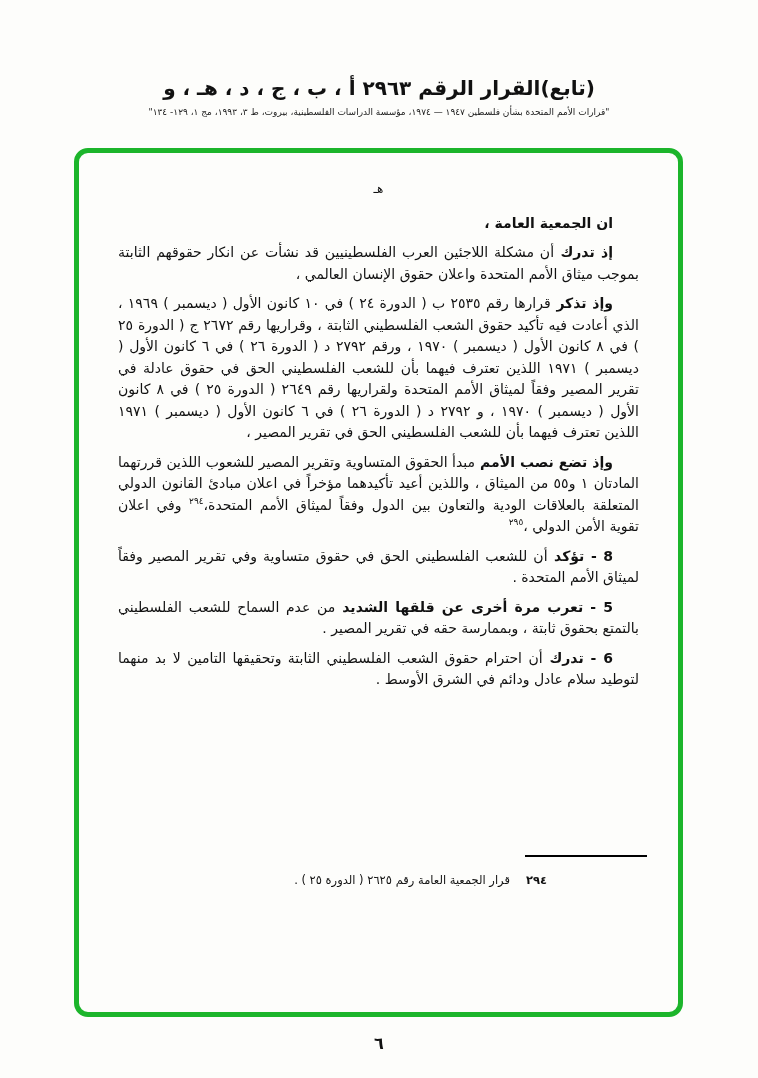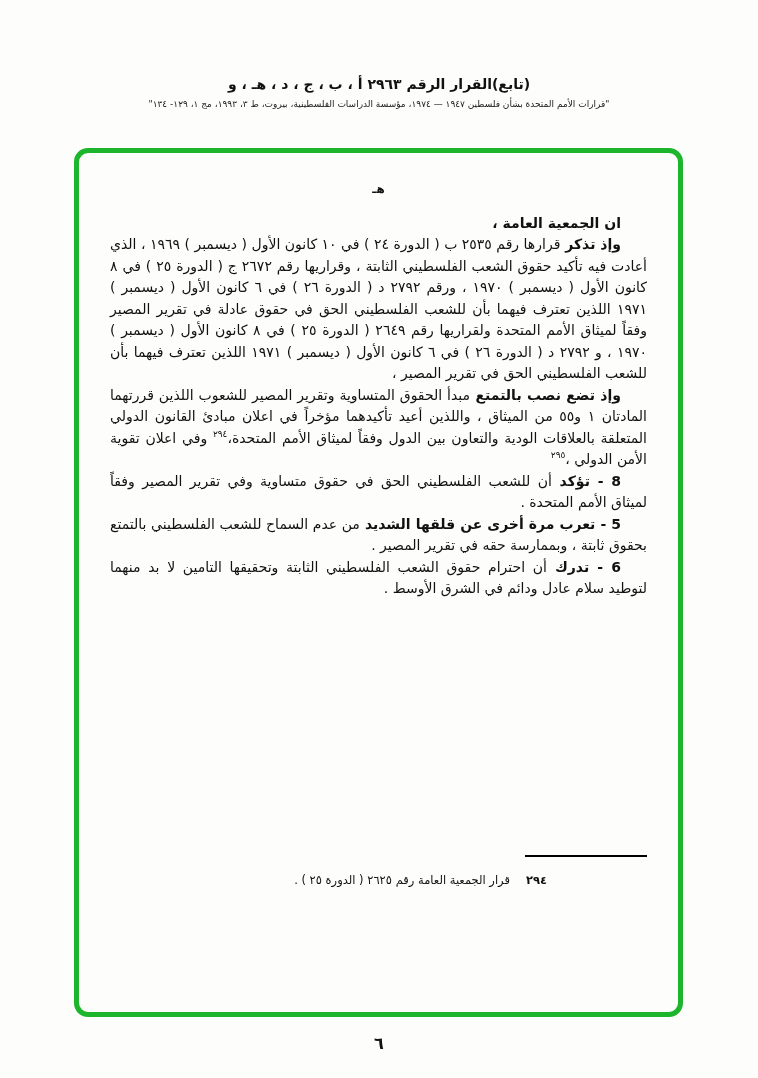--- a/index.html
+++ b/index.html
@@ -9,36 +9,36 @@
     background: #fdfdfb;
     position: relative;
     font-family: "DejaVu Sans", "Liberation Serif", sans-serif;
     color: #111;
     overflow: hidden;
   }
   .header {
     position: absolute; top: 76px; left: 0; width: 100%;
     text-align: center; direction: rtl;
   }
-  .header .line1 { font-size: 14px; font-weight: bold; letter-spacing: .5px; }
+  .header .line1 { font-size: 20px; font-weight: bold; letter-spacing: .5px; }
   .header .line2 { font-size: 9px; margin-top: 7px; color: #1a1a1a; }
   .green-box {
     position: absolute; left: 74px; top: 148px;
     width: 609px; height: 869px;
     border: 5px solid #1cb52b;
     border-radius: 14px;
   }
   .content {
     position: absolute; top: 26px; right: 31px; left: 31px;
     direction: rtl;
     font-size: 14px; line-height: 21.5px;
     text-align: justify;
   }
-  .section-letter { text-align: center; font-weight: bold; font-size: 12px; margin: 0 0 12px 0; }
-  .para { margin: 0; text-indent: 26px; }
+  .section-letter { text-align: center; font-weight: normal; font-size: 12px; margin: 0 0 12px 0; }
+  .para { margin: 8px; text-indent: 26px; }
   .para.opening { text-align: right; }
   .bold { font-weight: bold; }
   sup { font-size: 9px; line-height: 0; }
   .footnotes {
     position: absolute; top: 702px; right: 31px; left: 31px;
     direction: rtl;
   }
   .fn-rule { width: 122px; height: 0; border-top: 2px solid #000; margin-bottom: 12px; }
   .fn-row { font-size: 11.5px; line-height: 22px; padding-left: 0; padding-right: 100px; text-align: right; margin-top: 12px; }
   .fn-num { font-weight: bold; margin-left: 16px; }
@@ -53,22 +53,23 @@
 <div class="header">
   <div class="line1">(تابع)القرار الرقم  ٢٩٦٣ أ ، ب ، ج ، د ، هـ ، و</div>
   <div class="line2">"قرارات الأمم المتحدة بشأن فلسطين ١٩٤٧ — ١٩٧٤، مؤسسة الدراسات الفلسطينية، بيروت، ط ٣، ١٩٩٣، مج ١، ١٢٩- ١٣٤"</div>
 </div>
 
 <div class="green-box">
   <div class="content">
     <div class="section-letter">هـ</div>
     <div>
         <p class="para opening"><span class="bold">ان الجمعية العامة ،</span></p>
+        <p class="para"><span class="bold">إذ تدرك </span><span>أن مشكلة اللاجئين العرب الفلسطينيين قد نشأت عن انكار حقوقهم الثابتة بموجب ميثاق الأمم المتحدة واعلان حقوق الإنسان العالمي ،</span></p>
         <p class="para"><span class="bold">وإذ تذكر </span><span>قرارها رقم ٢٥٣٥ ب ( الدورة ٢٤ ) في ١٠ كانون الأول ( ديسمبر ) ١٩٦٩ ، الذي أعادت فيه تأكيد حقوق الشعب الفلسطيني الثابتة ، وقراريها رقم ٢٦٧٢ ج ( الدورة ٢٥ ) في ٨ كانون الأول ( ديسمبر ) ١٩٧٠ ، ورقم ٢٧٩٢ د ( الدورة ٢٦ ) في ٦ كانون الأول ( ديسمبر ) ١٩٧١ اللذين تعترف فيهما بأن للشعب الفلسطيني الحق في حقوق عادلة في تقرير المصير وفقاً لميثاق الأمم المتحدة ولقراريها رقم ٢٦٤٩ ( الدورة ٢٥ ) في ٨ كانون الأول ( ديسمبر ) ١٩٧٠ ، و ٢٧٩٢ د ( الدورة ٢٦ ) في ٦ كانون الأول ( ديسمبر ) ١٩٧١ اللذين تعترف فيهما بأن للشعب الفلسطيني الحق في تقرير المصير ،</span></p>
-        <p class="para"><span class="bold">وإذ تضع نصب بالتمتع </span><span>مبدأ الحقوق المتساوية وتقرير المصير للشعوب اللذين قررتهما المادتان ١ و٥٥ من الميثاق ، واللذين أعيد تأكيدهما مؤخراً في اعلان مبادئ القانون الدولي المتعلقة بالعلاقات الودية والتعاون بين الدول وفقاً لميثاق الأمم المتحدة،</span><sup>٢٩٤</sup><span> وفي اعلان تقوية الأمن الدولي ،</span><sup>٢٩٥</sup></p>
+        <p class="para"><span class="bold">وإذ تضع نصب الأمم </span><span>مبدأ الحقوق المتساوية وتقرير المصير للشعوب اللذين قررتهما المادتان ١ و٥٥ من الميثاق ، واللذين أعيد تأكيدهما مؤخراً في اعلان مبادئ القانون الدولي المتعلقة بالعلاقات الودية والتعاون بين الدول وفقاً لميثاق الأمم المتحدة،</span><sup>٢٩٤</sup><span> وفي اعلان تقوية الأمن الدولي ،</span><sup>٢٩٥</sup></p>
         <p class="para"><span class="bold">8 - تؤكد </span><span>أن للشعب الفلسطيني الحق في حقوق متساوية وفي تقرير المصير وفقاً لميثاق الأمم المتحدة .</span></p>
         <p class="para"><span class="bold">5 - تعرب مرة أخرى عن قلقها الشديد </span><span>من عدم السماح للشعب الفلسطيني بالتمتع بحقوق ثابتة ، وبممارسة حقه في تقرير المصير .</span></p>
         <p class="para"><span class="bold">6 - تدرك </span><span>أن احترام حقوق الشعب الفلسطيني الثابتة وتحقيقها التامين لا بد منهما لتوطيد سلام عادل ودائم في الشرق الأوسط .</span></p>
       </div>
   </div>
 
   <div class="footnotes">
     <div class="fn-rule"></div>
     <div class="fn-row">
       <span class="fn-num">٢٩٤</span><span>قرار الجمعية العامة رقم ٢٦٢٥ ( الدورة ٢٥ ) .</span>

